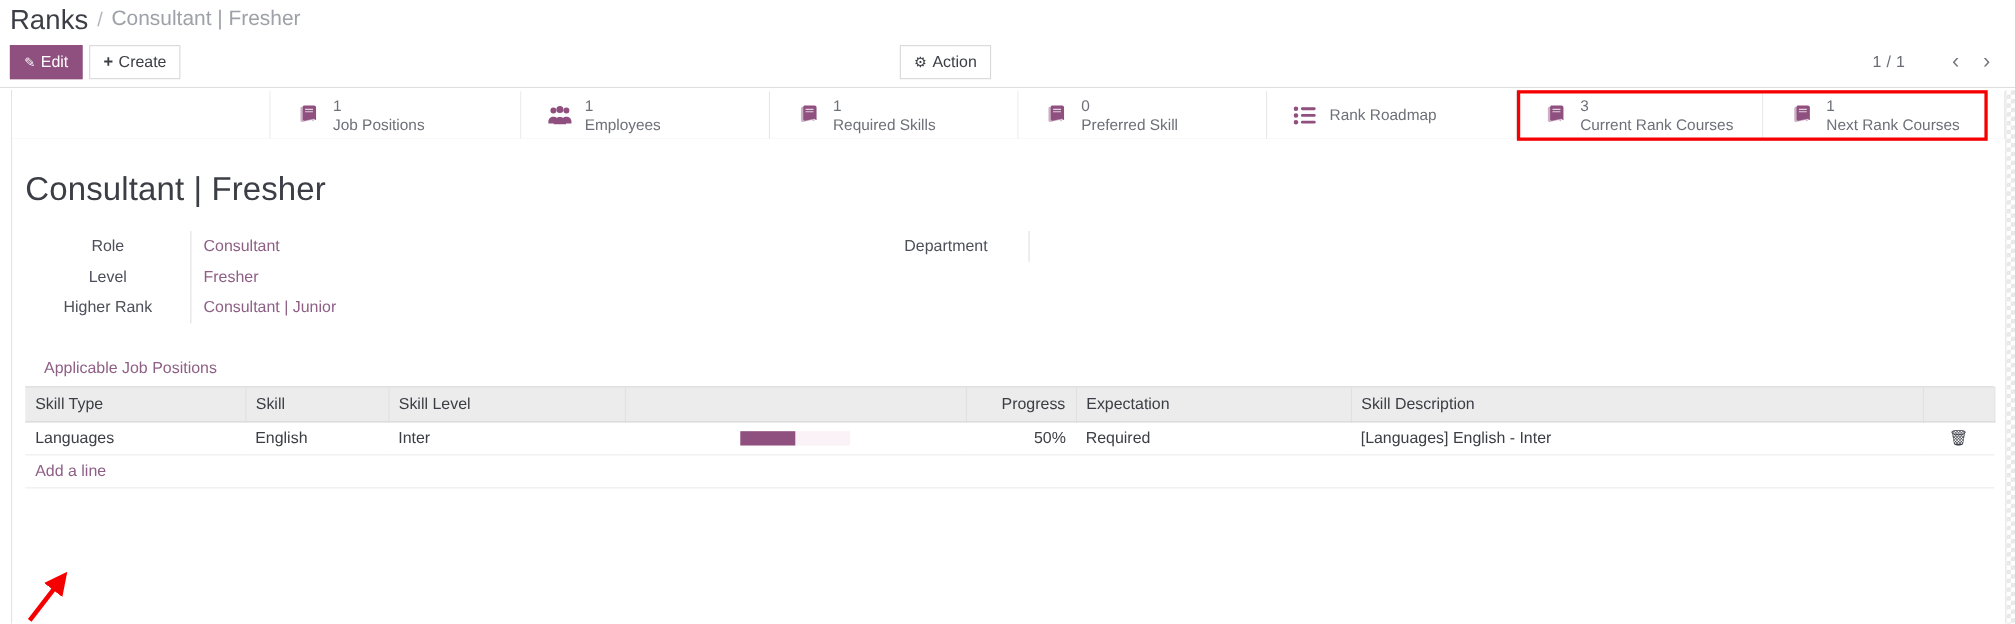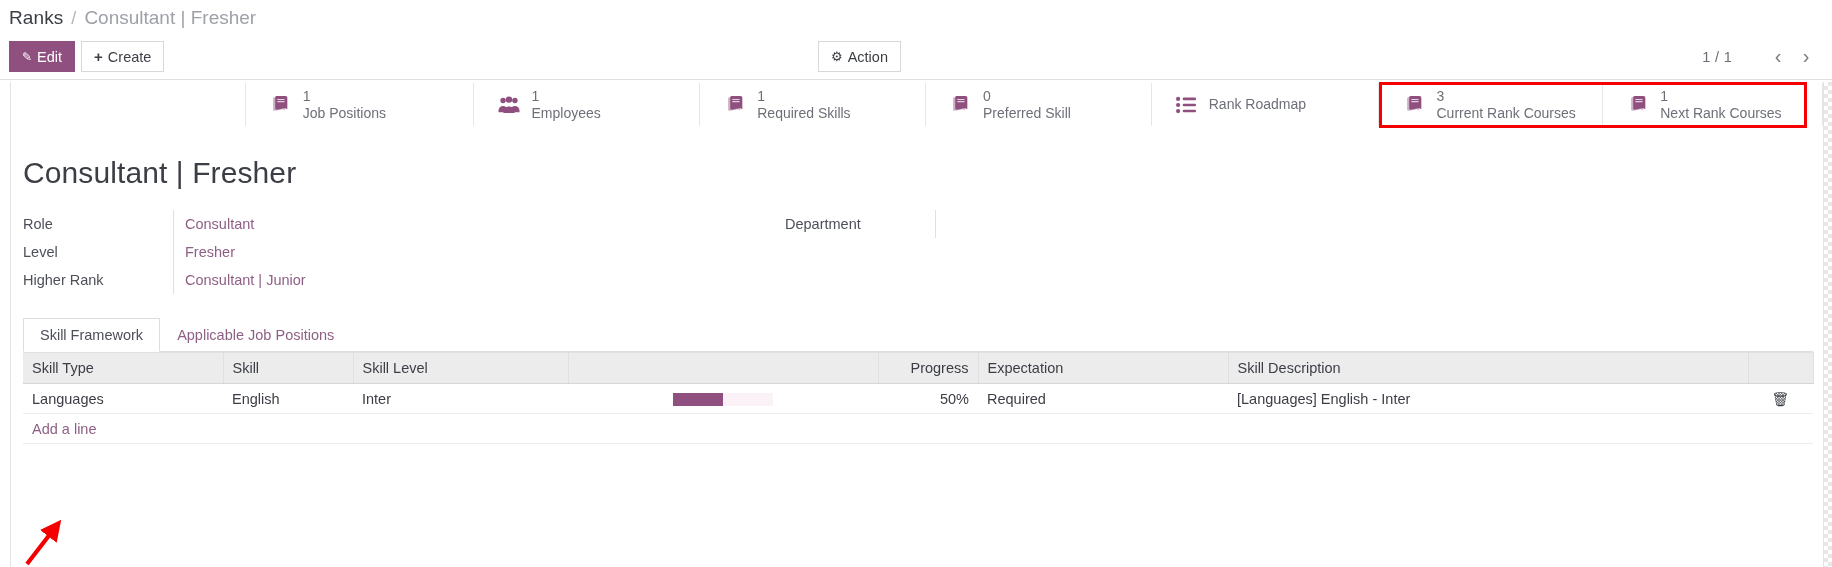--- a/index.html
+++ b/index.html
@@ -18,21 +18,21 @@
 
   
   .breadcrumb-bar {
     position: absolute; left: 0; top: 0;
     width: 1832px; height: 36px;
     display: flex; align-items: center;
     padding-left: 9px;
     background: #ffffff;
   }
   .bc-root {
-    font-size: 19px; color: #3c3e45; font-weight: 400;
+    font-size: 25px; color: #3c3e45; font-weight: 400;
     letter-spacing: .1px;
   }
   .bc-sep { font-size: 18px; color: #b3b6bd; margin: 0 8px; }
   .bc-current { font-size: 19px; color: #9ea1a8; font-weight: 400; }
 
   
   .control-panel {
     position: absolute; left: 0; top: 36px;
     width: 1832px; height: 44px;
     background: #ffffff;
@@ -133,21 +133,21 @@
     letter-spacing: .1px;
   }
 
   
   .form-area { position: absolute; left: 0; top: 128px; width: 100%; }
   .form-col { position: absolute; }
   .form-col-left { left: 12px; top: 0; width: 760px; }
   .form-col-right { left: 774px; top: 0; width: 760px; }
   .form-row {
     display: flex; align-items: center;
-    height: 28px; margin-bottom: 0;
+    height: 28px; margin-bottom: 0; text-align: center;
   }
   .form-label {
     width: 150px; flex: none;
     font-size: 14.5px; color: #4d5059;
   }
   .form-val-wrap {
     flex: 1;
     border-left: 1px solid #e0e0e2;
     padding-left: 11px;
     height: 28px; display: flex; align-items: center;
@@ -431,21 +431,20 @@
             <span class="form-label">Department</span>
             <span class="form-val-wrap">
               <span class="form-value empty"></span>
             </span>
           </div>
         </div>
     </div>
 
     <div class="notebook">
       <div class="nb-tabs" id="nb-tabs">
-          <div class="nb-tab active">Skill Framework</div>
           <div class="nb-tab">Applicable Job Positions</div>
         </div>
 
 
       <table class="list">
         <thead>
           <tr>
             <th style="width:200px">Skill Type</th>
             <th style="width:130px">Skill</th>
             <th style="width:215px">Skill Level</th>

